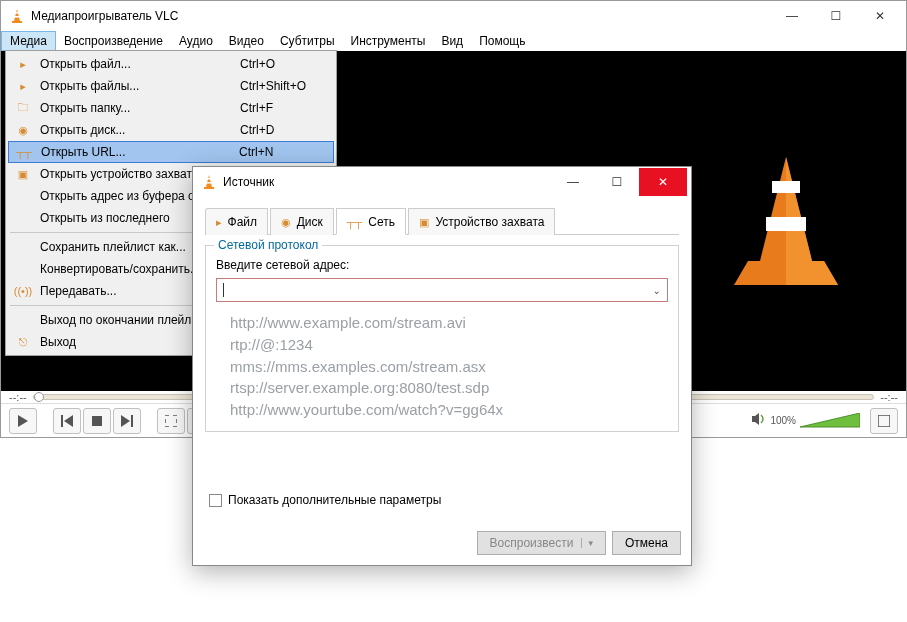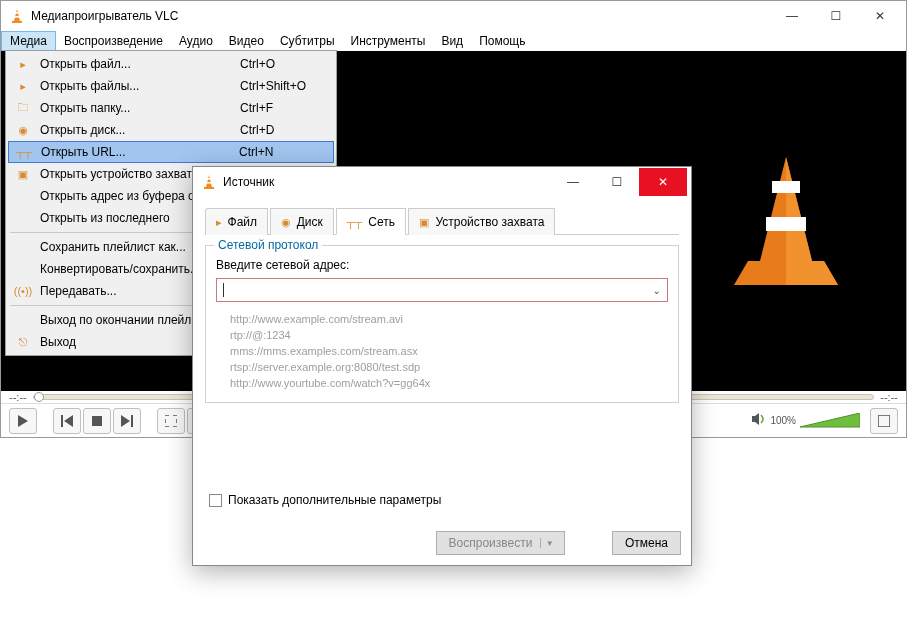--- a/index.html
+++ b/index.html
@@ -34,25 +34,25 @@
 .tabs { display:flex; border-bottom:1px solid #ccc; height:28px;}
 .tab { padding:4px 10px; display:flex; align-items:center; gap:6px; font-size:12px; border:1px solid transparent; border-bottom:0; position:relative; top:1px; background:#f0f0f0; border-color:#ccc; margin-right:2px;}
 .tab.first{border-top-left-radius:3px;}
 .tab.active { background:#fff; border-color:#ccc; border-bottom:1px solid #fff;}
 .tab:not(.active){ background:#f7f7f7;}
 .group { border:1px solid #d0d0d0; margin-top:10px; padding:12px 10px 10px 10px; position:relative;}
 .group-title{ position:absolute; top:-8px; left:8px; background:#fff; padding:0 4px; font-size:12px; color:#0369a1;}
 .field-label{font-size:12px; margin-bottom:6px;}
 .combo { width:100%; height:24px; border:1px solid #c97a7a; display:flex; align-items:center; padding:0 6px; position:relative; font-size:12px;}
 .combo .caret{ position:absolute; right:6px; font-size:10px; color:#555;}
-.examples{ margin:10px 0 0 14px; font-size:11px; color:#9aa0a6; line-height:1.45;}
+.examples{ margin:10px 0 0 14px; font-size:15px; color:#9aa0a6; line-height:1.45;}
 .check-row{ margin:12px 0 8px 4px; display:flex; align-items:center; gap:6px; font-size:12px;}
 .check-row .box{ width:13px;height:13px;border:1px solid #888;}
 .btn-row{ display:flex; justify-content:flex-end; gap:6px; padding:6px 10px 10px 0;}
-.btn{ height:24px; padding:0 12px; border:1px solid #adadad; background:#e1e1e1; font-size:12px; display:flex; align-items:center;margin-left:41px;}
+.btn{ height:24px; padding:0 12px; border:1px solid #adadad; background:#e1e1e1; font-size:12px; display:flex; align-items:center;}
 .btn.split::after{content:"▾"; margin-left:8px; font-size:9px; border-left:1px solid #adadad; padding-left:6px;}
 .btn.disabled{color:#888;}
 
 
 .seek-row { height:12px; display:flex; align-items:center; padding:0 8px; gap:6px; font-size:11px; color:#555; background:#fff;}
 .seek-track { flex:1; height:6px; background:#ece6d8; border:1px solid #c9c3b6; border-radius:3px; position:relative;}
 .seek-thumb{position:absolute; left:0; top:-3px; width:10px;height:10px;border:1px solid #999;border-radius:50%;background:#fff;}
 .controls { height:34px; display:flex; align-items:center; padding:4px 8px; gap:4px; border-top:1px solid #ddd; background:#fff;}
 .ctrl-btn{ width:28px;height:26px;border:1px solid #c0c0c0;background:#f7f7f7;border-radius:3px;display:flex;align-items:center;justify-content:center;color:#444;}
 .ctrl-group{display:flex;gap:2px;}

